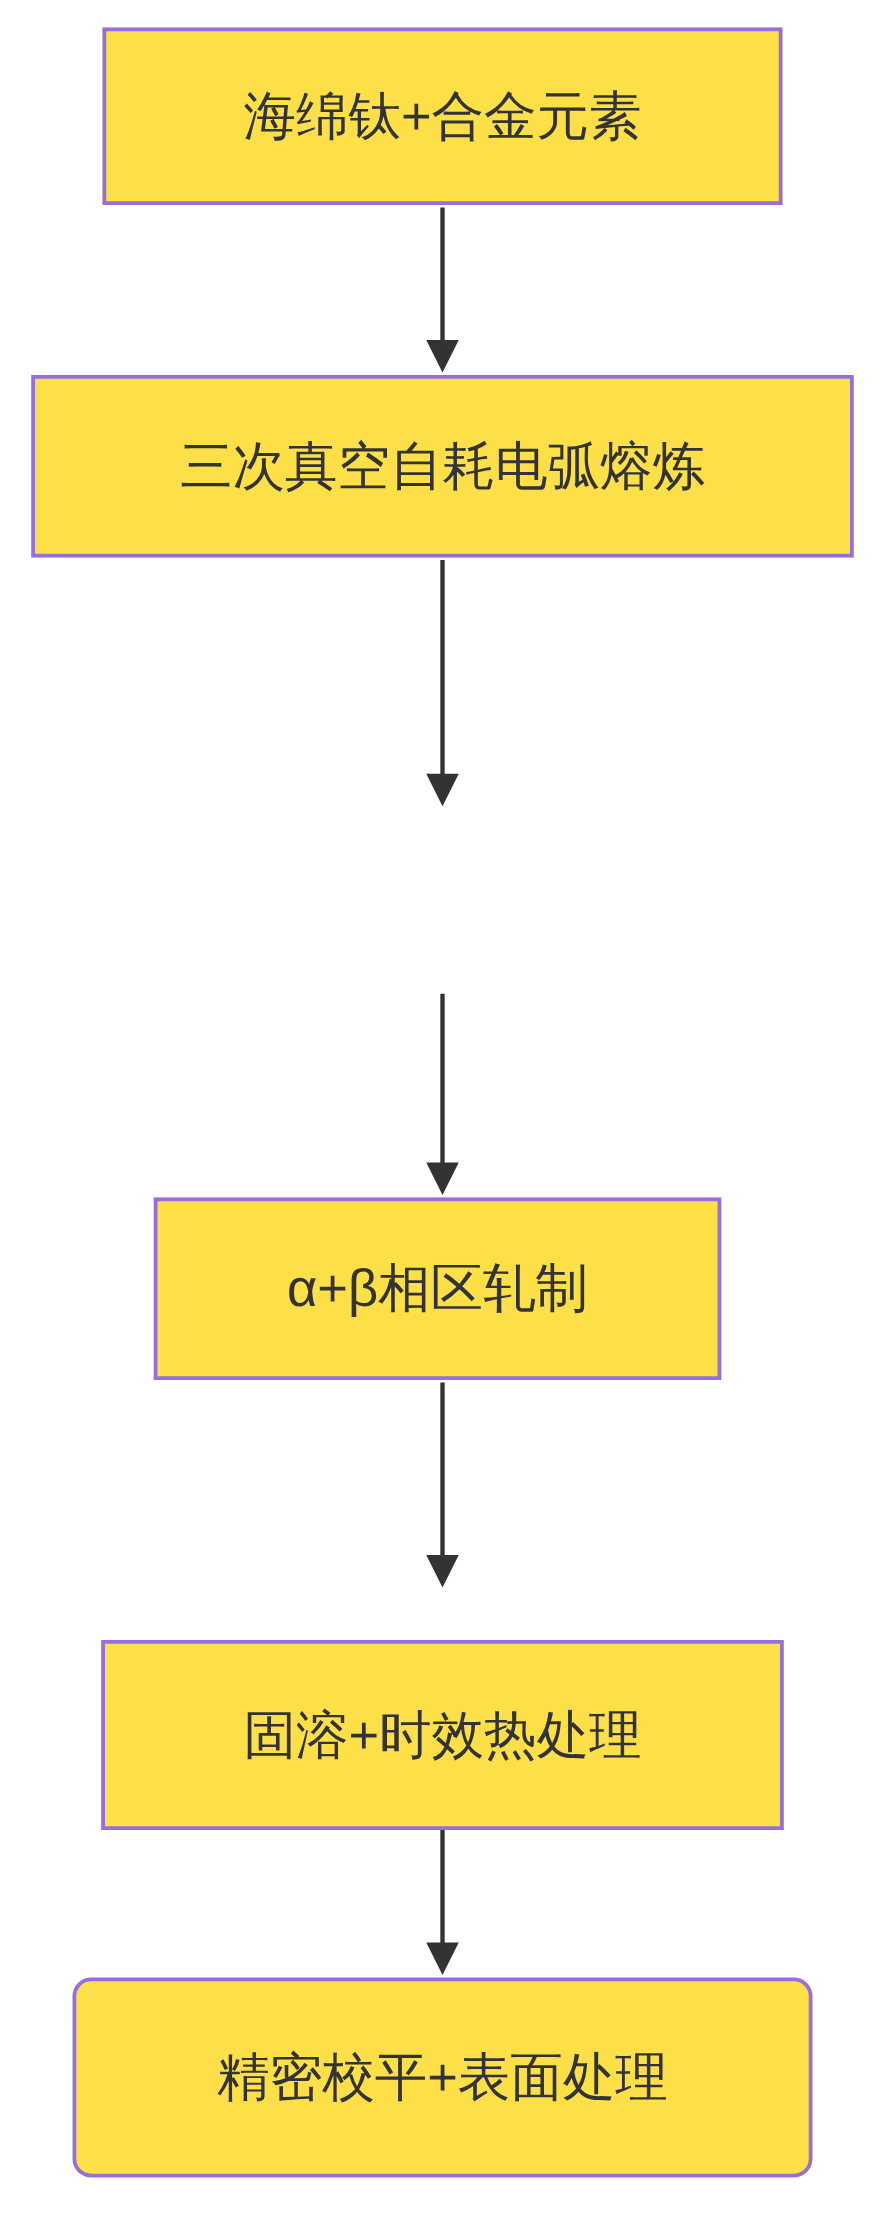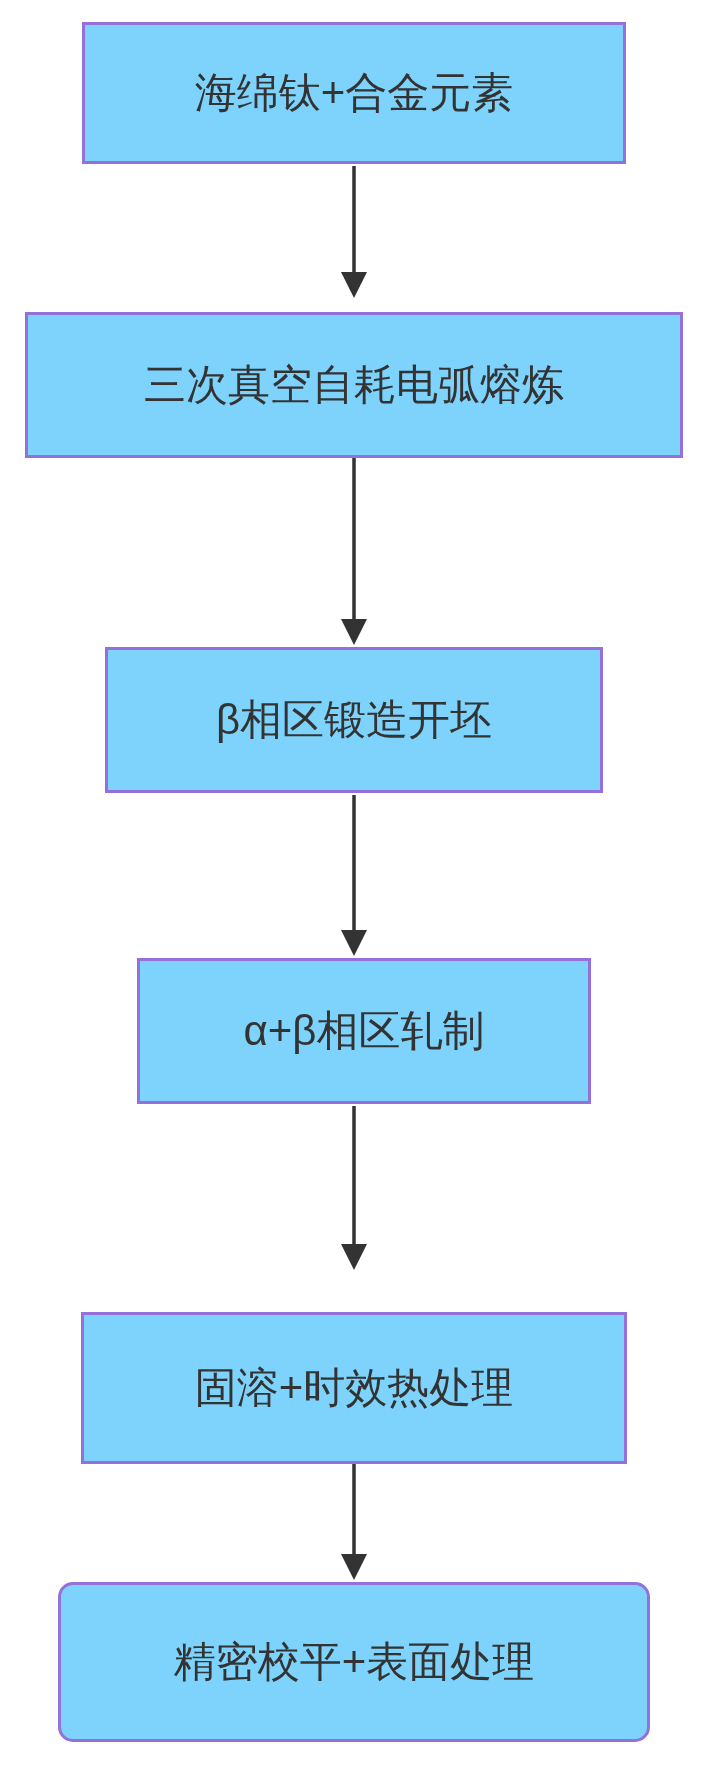--- a/index.html
+++ b/index.html
@@ -11,37 +11,37 @@
   .canvas {
     position: relative;
     width: 708px;
     height: 1770px;
     background: #ffffff;
     overflow: hidden;
   }
   .flow-node {
     position: absolute;
     box-sizing: border-box;
-    background: #7dd3fc;
+    background: #fde047;
     border: 3px solid #9370DB;
     display: flex;
     align-items: center;
     justify-content: center;
     text-align: center;
   }
   .flow-node .node-label {
     color: #333333;
     font-size: 42px;
     line-height: 1.2;
     white-space: nowrap;
   }
   .node-1 { left: 82px;  top: 22px;   width: 544px; height: 142px; }
-  .node-2 { left: 25px;  top: 312px;  width: 658px; height: 146px; }
+  .node-2 { left: 25px;  top: 300px;  width: 658px; height: 146px; }
   .node-3 { left: 105px; top: 647px;  width: 498px; height: 146px; }
-  .node-4 { left: 137px; top: 958px;  width: 454px; height: 146px; }
+  .node-4 { left: 123px; top: 958px;  width: 454px; height: 146px; }
   .node-5 { left: 81px;  top: 1312px; width: 546px; height: 152px; }
   .node-6 { left: 58px;  top: 1582px; width: 592px; height: 160px; border-radius: 15px; }
   .edges-layer {
     position: absolute;
     left: 0; top: 0;
     width: 708px;
     height: 1770px;
     pointer-events: none;
   }
 </style>
@@ -79,23 +79,20 @@
   </svg>
 
   <div class="flow-node node-1">
     <span class="node-label">海绵钛+合金元素</span>
   </div>
 
   <div class="flow-node node-2">
     <span class="node-label">三次真空自耗电弧熔炼</span>
   </div>
 
-  <div class="flow-node node-3">
-    <span class="node-label">β相区锻造开坯</span>
-  </div>
 
   <div class="flow-node node-4">
     <span class="node-label">α+β相区轧制</span>
   </div>
 
   <div class="flow-node node-5">
     <span class="node-label">固溶+时效热处理</span>
   </div>
 
   <div class="flow-node node-6">

